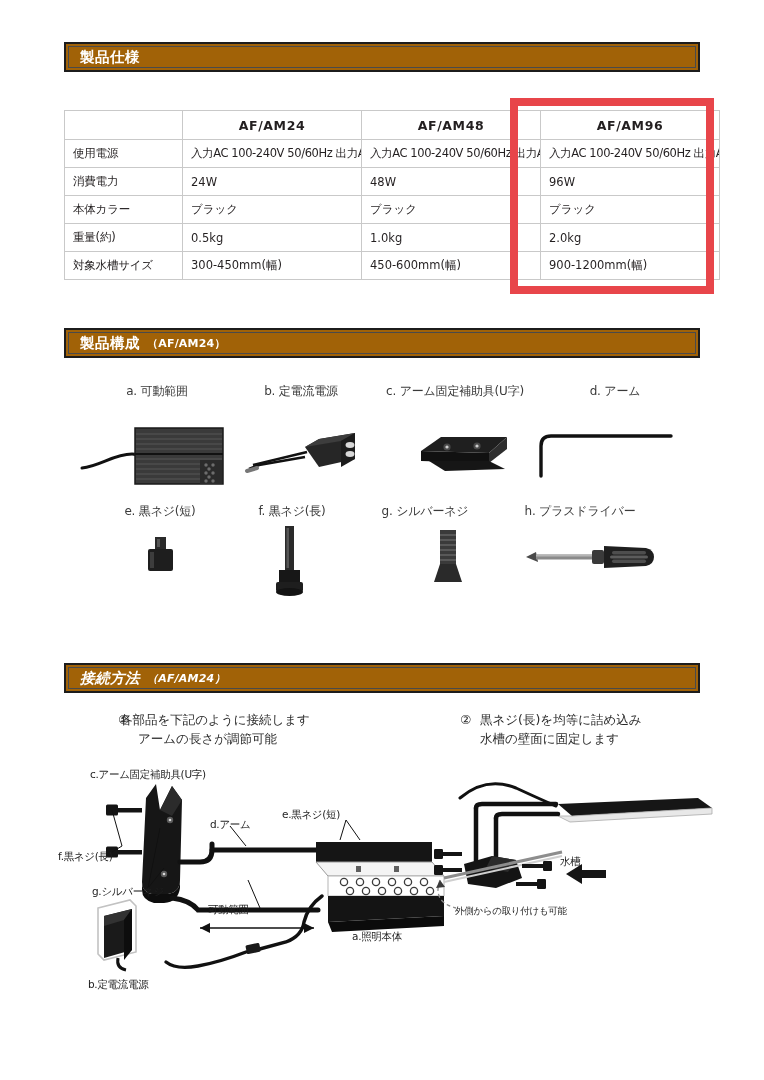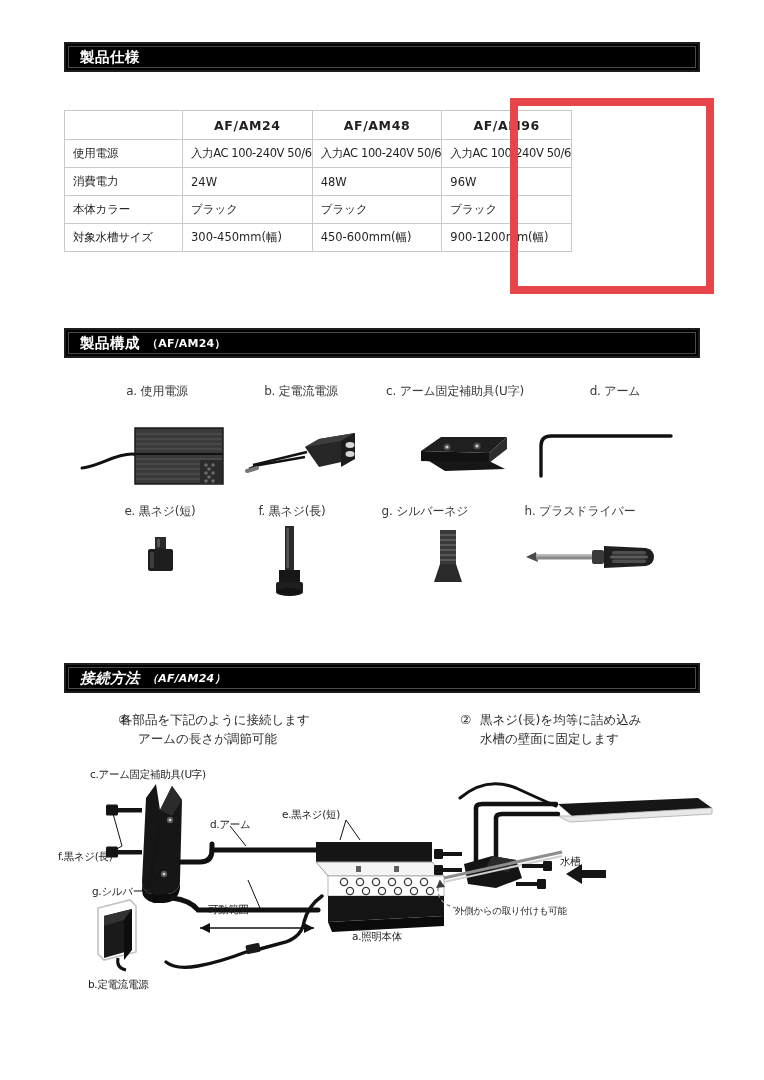--- a/index.html
+++ b/index.html
@@ -15,21 +15,21 @@
   }
 
   .page { position: relative; width: 764px; height: 1080px; }
 
   
   .section-bar {
     position: absolute;
     left: 64px;
     width: 636px;
     height: 30px;
-    background: #000000;
+    background: #a16207;
     border: 2px solid #1c1c1c;
     display: flex;
     align-items: center;
     padding-left: 14px;
   }
   .section-bar::after {
     content: "";
     position: absolute;
     left: 2px; top: 2px; right: 2px; bottom: 2px;
     border: 1px solid #4a4a4a;
@@ -50,21 +50,21 @@
     margin-left: 7px;
     letter-spacing: 0.2px;
     position: relative;
     z-index: 2;
   }
 
   
   .spec-wrap { position: absolute; left: 64px; top: 110px; width: 636px; }
   table.spec {
     border-collapse: collapse;
-    width: 508px;
+    width: 656px;
     table-layout: fixed;
   }
   table.spec td, table.spec th {
     border: 1px solid #c9c9c9;
     padding: 6px 8px;
     font-size: 11.5px;
     font-weight: normal;
     text-align: left;
     vertical-align: middle;
     height: 27px;
@@ -170,37 +170,43 @@
           <td>48W</td>
           <td>96W</td>
         </tr>
         <tr>
           <td class="rowhdr">本体カラー</td>
           <td>ブラック</td>
           <td>ブラック</td>
           <td>ブラック</td>
         </tr>
         <tr>
+          <td class="rowhdr">重量(約)</td>
+          <td>0.5kg</td>
+          <td>1.0kg</td>
+          <td>2.0kg</td>
+        </tr>
+        <tr>
           <td class="rowhdr">対象水槽サイズ</td>
           <td>300-450mm(幅)</td>
           <td>450-600mm(幅)</td>
           <td>900-1200mm(幅)</td>
         </tr>
       </tbody>
     </table>
   </div>
 
   <div class="highlight-box"></div>
 
   <div class="section-bar" style="top:328px;">
     <span class="section-title">製品構成</span>
     <span class="section-sub">（AF/AM24）</span>
   </div>
 
-  <div class="parts-label" style="left:92px; top:383px; width:130px;">a. 使用電源</div>
+  <div class="parts-label" style="left:92px; top:383px; width:130px;">a. 可動範囲</div>
   <div class="parts-label" style="left:236px; top:383px; width:130px;">b. 定電流電源</div>
   <div class="parts-label" style="left:370px; top:383px; width:170px;">c. アーム固定補助具(U字)</div>
   <div class="parts-label" style="left:550px; top:383px; width:130px;">d. アーム</div>
 
   <div class="part-fig" style="left:80px; top:410px;">
     <svg width="160" height="80" viewBox="0 0 160 80">
       <path d="M2 58 C20 56 34 44 52 44 C62 44 66 50 68 56" stroke="#111" stroke-width="3" fill="none" stroke-linecap="round"></path>
       <circle cx="68" cy="57" r="3.4" fill="#111"></circle>
       <rect x="55" y="18" width="88" height="56" fill="#3a3a3a"></rect>
       <rect x="55" y="18" width="88" height="56" fill="none" stroke="#1a1a1a" stroke-width="1.5"></rect>

